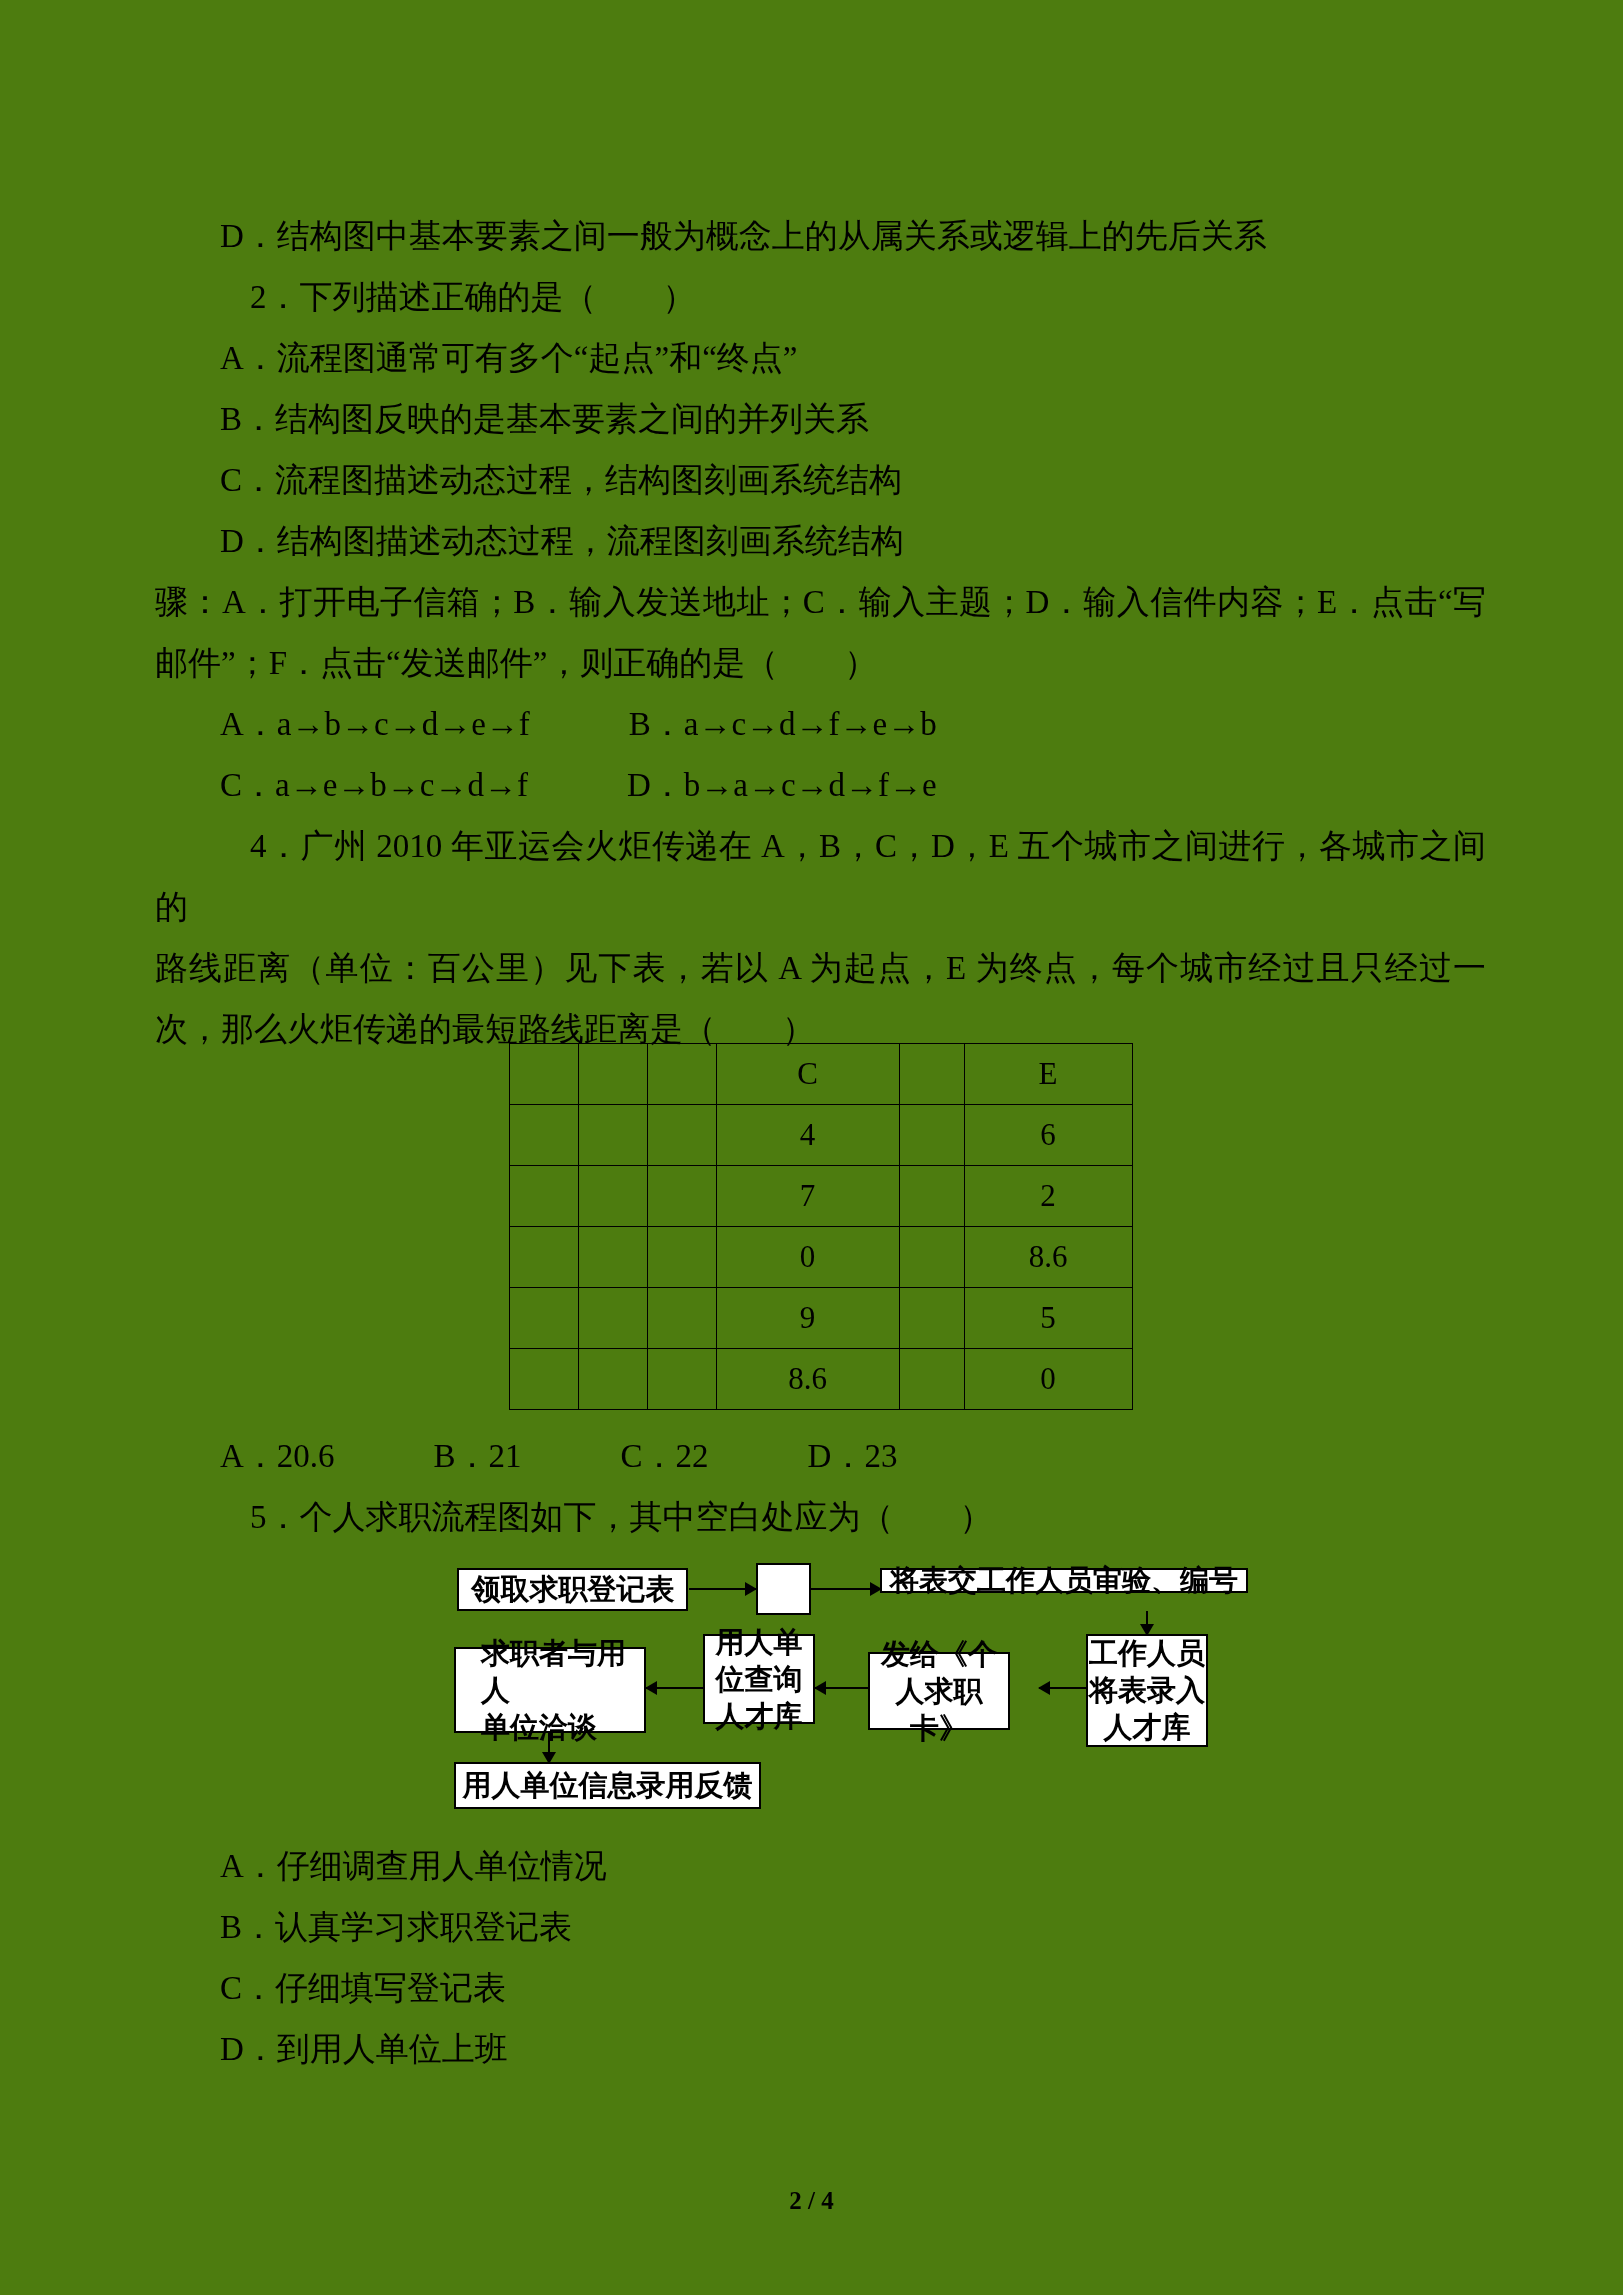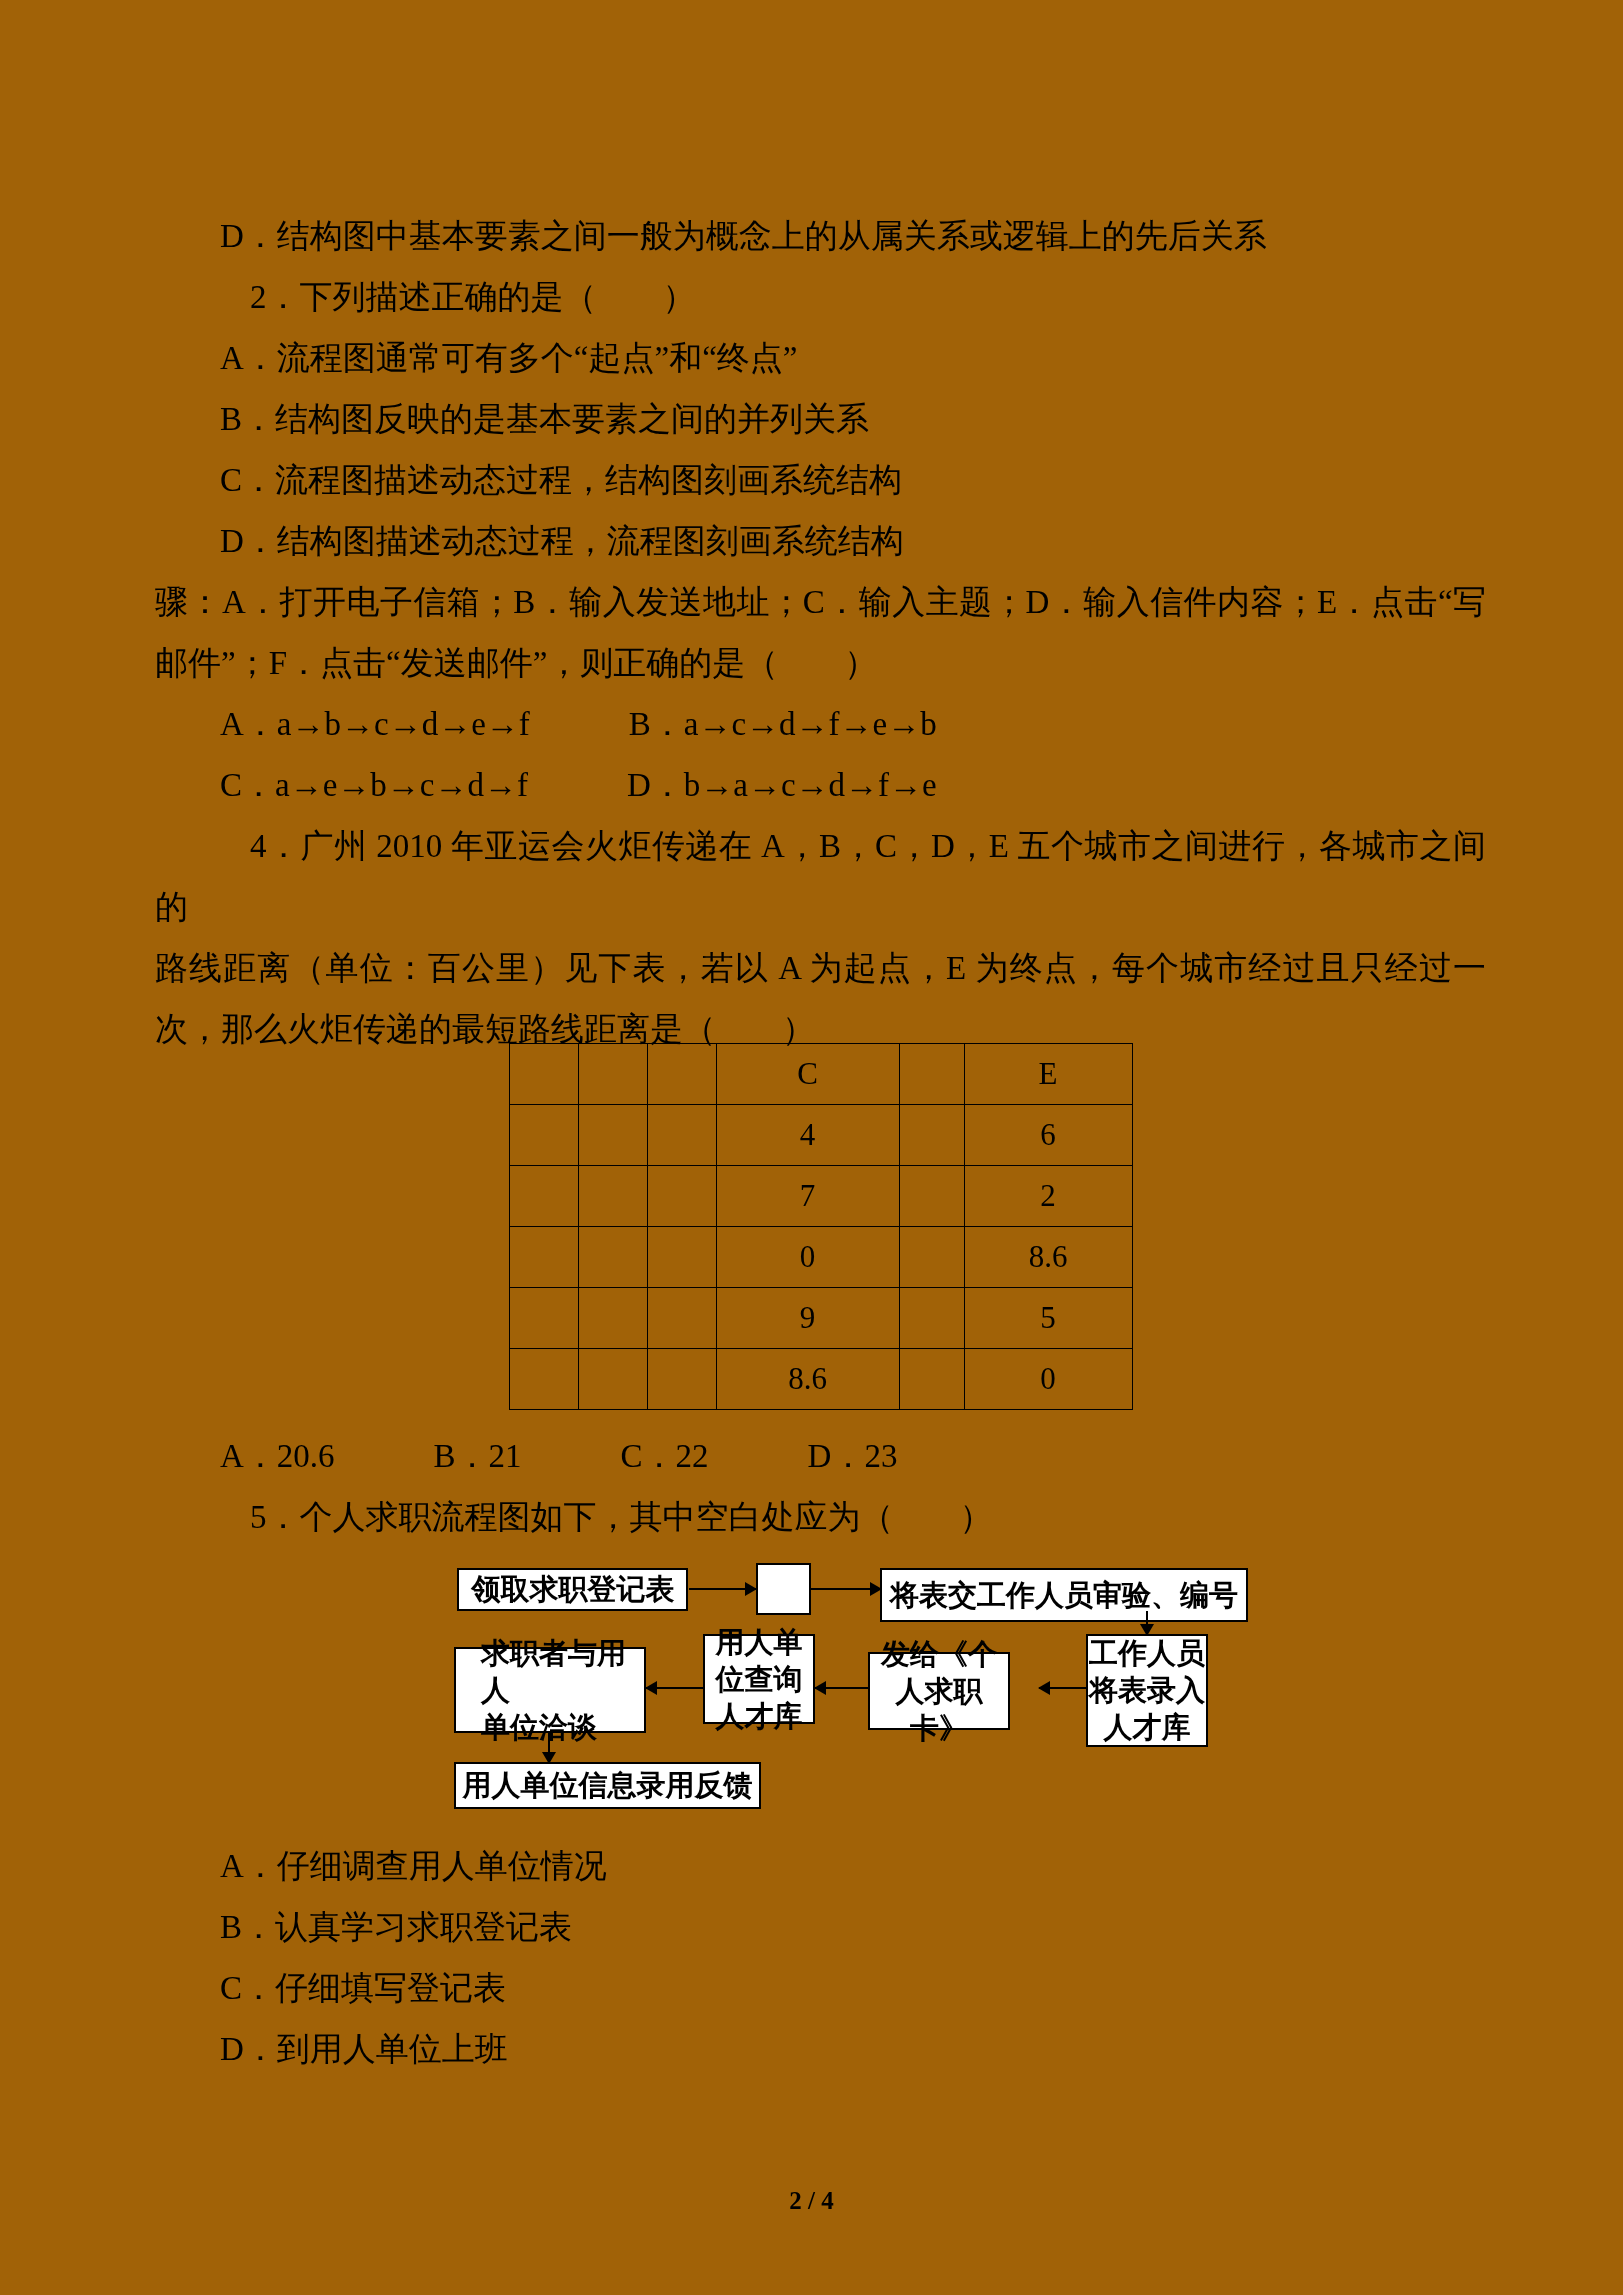--- a/index.html
+++ b/index.html
@@ -1,20 +1,20 @@
 <!DOCTYPE html>
 <html style="font-size:11px"><head>
 <meta charset="utf-8">
 <style>
   * { margin:0; padding:0; box-sizing:border-box; }
   html, body { background:#ffffff; }
   .sheet {
     position:relative;
     width:1623px; height:2295px;
-    background:#a16207; color:#000000;
+    background:#4d7c0f; color:#000000;
     font-family:"Liberation Serif","DejaVu Serif",serif;
     overflow:hidden;
   }
   .content {
     position:absolute; left:155px; top:206px; width:1331px;
     font-size:33px;
   }
   .para { line-height:61px; text-align:left; }
   .ind  { text-indent:65px; }
   .ind3 { text-indent:95px; }
@@ -150,21 +150,21 @@
       </tbody>
     </table>
 
     <p class="para ind">A．20.6　　　B．21　　　C．22　　　D．23</p>
 
     <p class="para ind3">5．个人求职流程图如下，其中空白处应为（　　）</p>
 
     <div class="flowchart">
       <div class="fbox" style="left:3.4px;   top:6.8px;  width:231px; height:43px;">领取求职登记表</div>
       <div class="fbox" style="left:302px; top:2px;   width:55px;  height:52px;"></div>
-      <div class="fbox" style="left:426px; top:6.8px;  width:368px; height:54px;">将表交工作人员审验、编号</div>
+      <div class="fbox" style="left:426px; top:6.8px;  width:368px; height:25px;">将表交工作人员审验、编号</div>
       <div class="fbox" style="left:632px; top:73px; width:122px; height:113px;">工作人员
 将表录入
 人才库</div>
       <div class="fbox" style="left:414px; top:91px; width:142px; height:78px;">发给《个
 人求职卡》</div>
       <div class="fbox" style="left:249px; top:73px; width:112px; height:90px;">用人单
 位查询
 人才库</div>
       <div class="fbox left" style="left:0px; top:86px; width:192px; height:86px;">求职者与用人
 单位洽谈</div>

